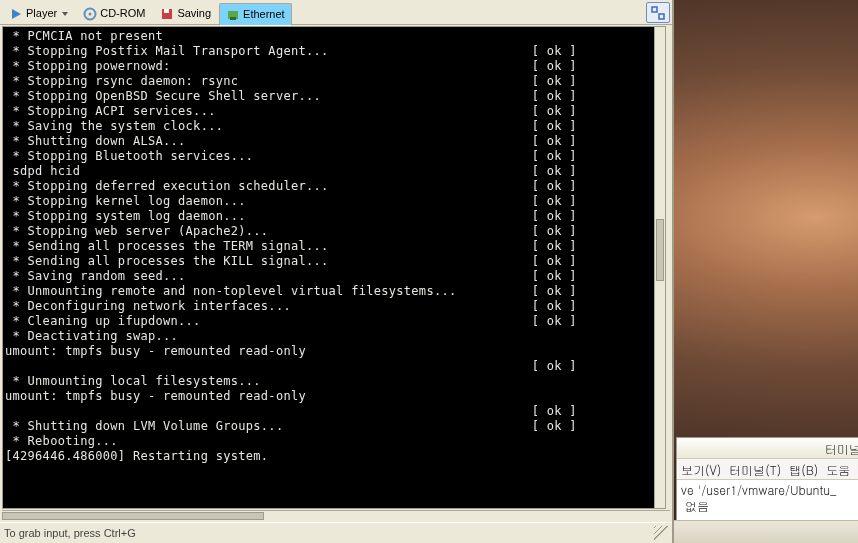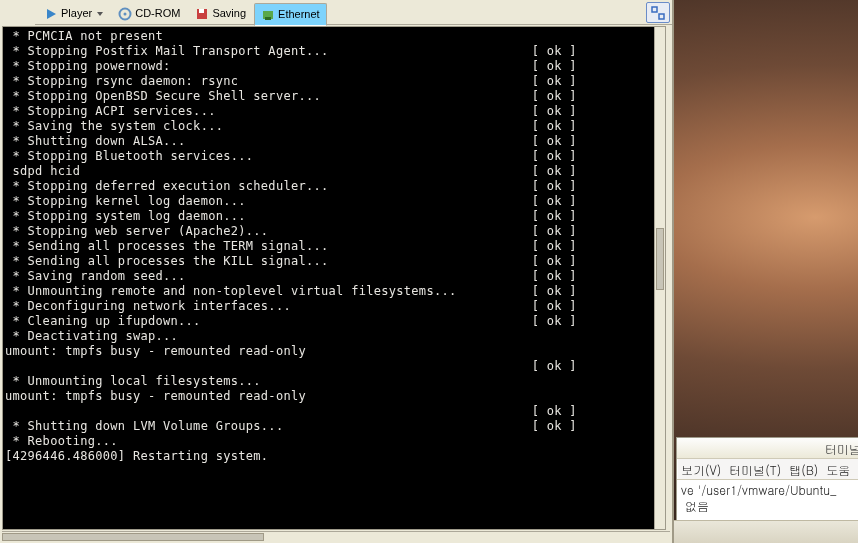--- a/index.html
+++ b/index.html
@@ -39,21 +39,20 @@
     flex-direction: column;
   }
   .toolbar {
     height: 22px;
     background: #ece9d8;
     border-bottom: 1px solid #aca899;
     display: flex;
     align-items: stretch;
     padding: 2px 2px 0 2px;
     position: relative;
-    margin-left: 35px;
   }
   .tb-btn {
     display: flex;
     align-items: center;
     gap: 3px;
     padding: 0 6px;
     border: 1px solid transparent;
     border-bottom: none;
     margin-right: 1px;
     cursor: pointer;
@@ -288,20 +287,24 @@
 [4296446.486000] Restarting system.</div>
     <div class="scrollbar-v">
       <div class="thumb"></div>
     </div>
   </div>
 
   <div class="scrollbar-h">
     <div class="thumb"></div>
   </div>
 
+  <div class="statusbar">
+    <span>To grab input, press Ctrl+G</span>
+    <span class="status-grip"></span>
+  </div>
 </div>
 
 <div class="termwin">
   <div class="termwin-title">
     <span>터미널</span>
   </div>
   <div class="termwin-menu">
     <span>보기(V)</span>
     <span>터미널(T)</span>
     <span>탭(B)</span>

